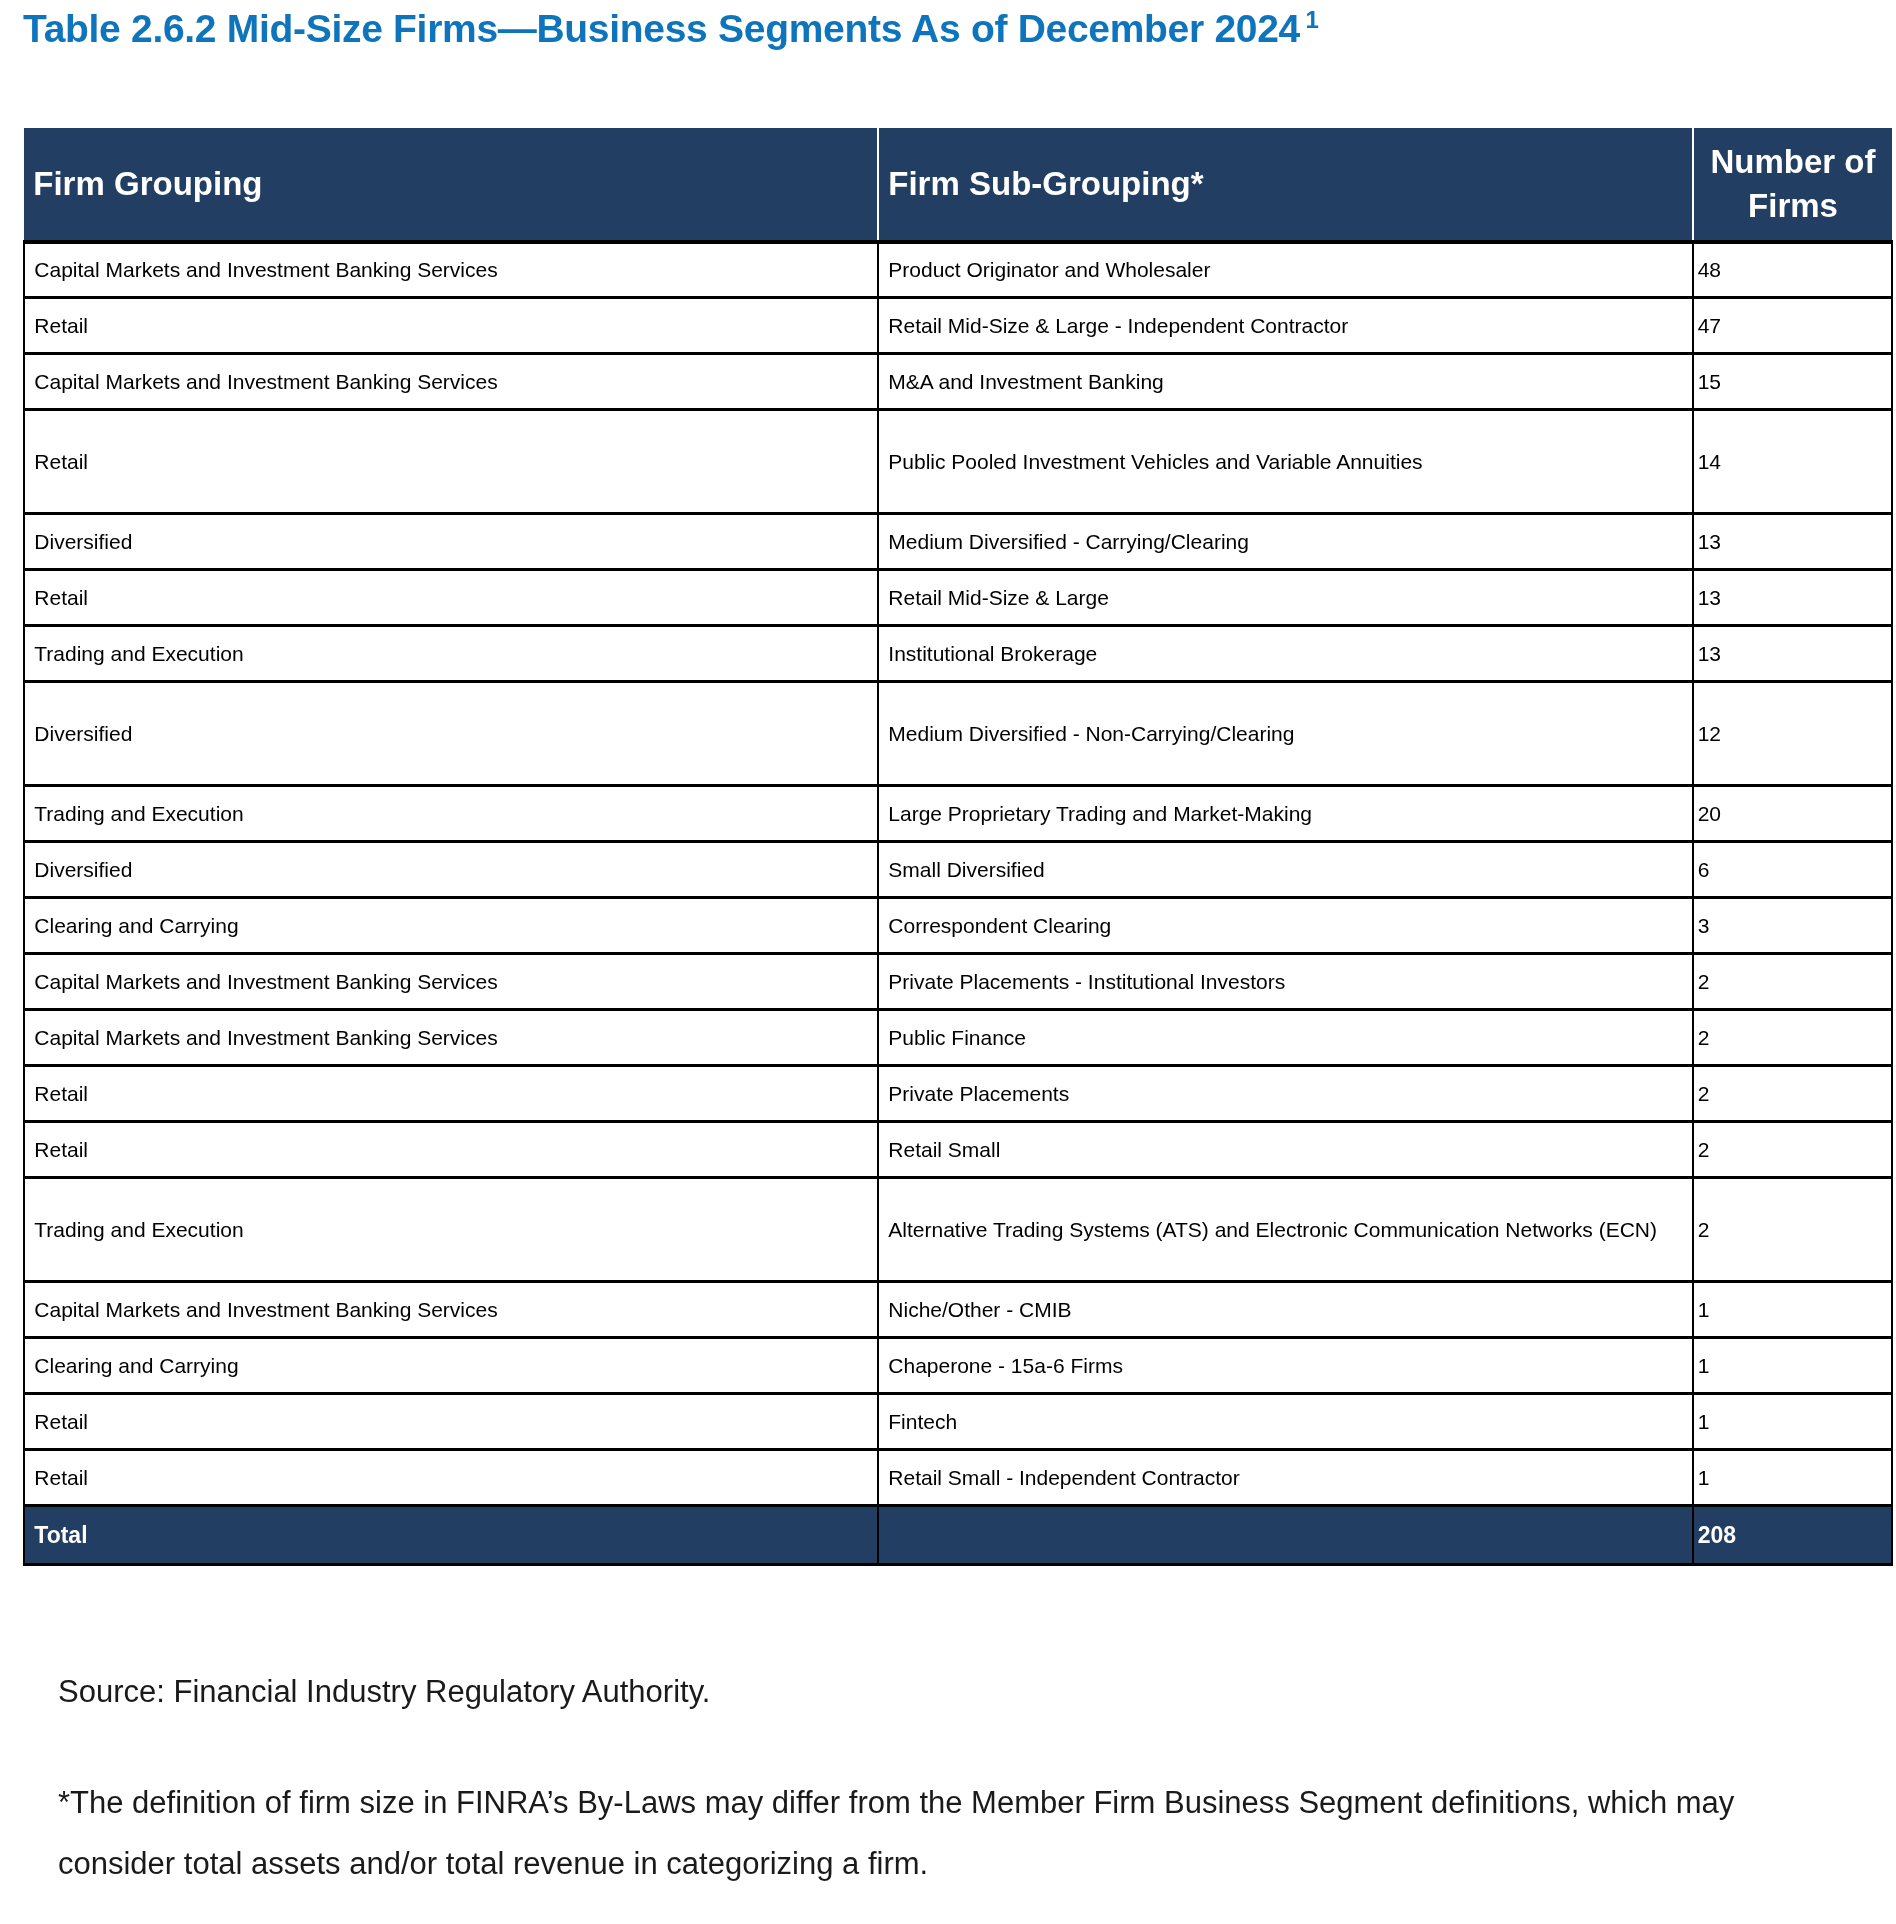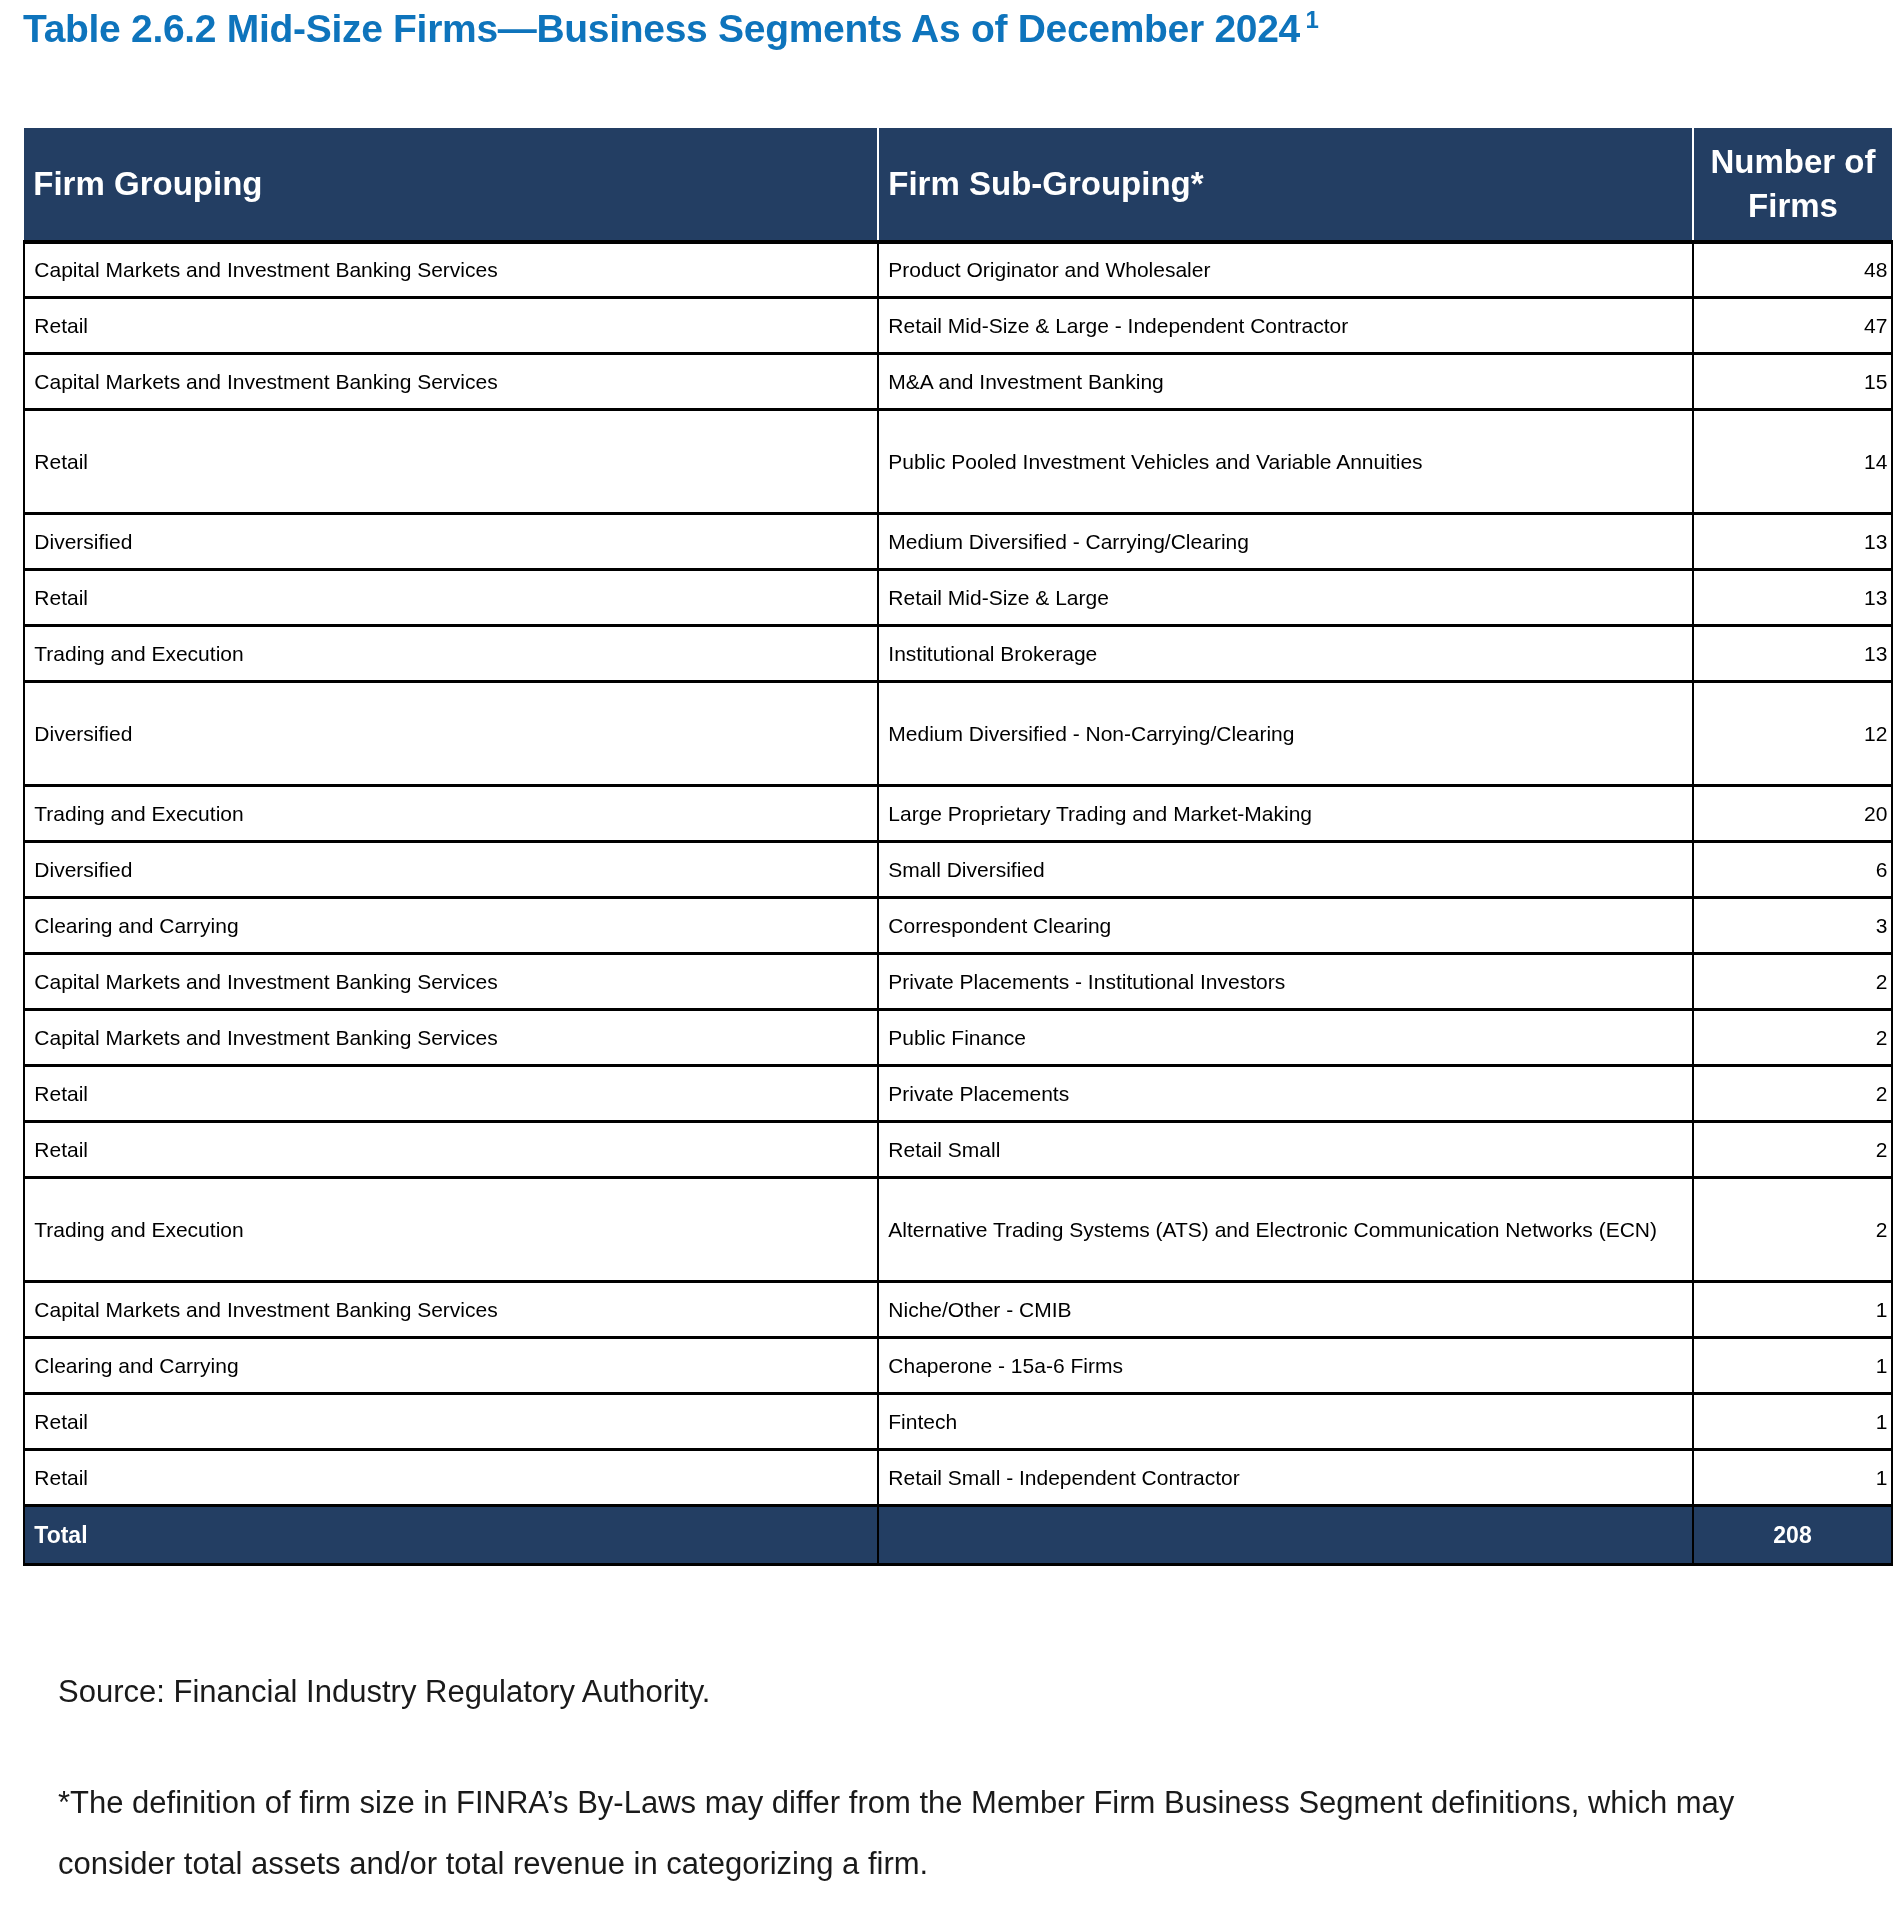--- a/index.html
+++ b/index.html
@@ -71,36 +71,36 @@
     border-right: 2.8px solid #000000;
     border-top: 3.7px solid #000000;
     border-bottom: 3.7px solid #000000;
     background: #ffffff;
     overflow: hidden;
   }
   tbody tr { height: 56px; }
   tbody tr:nth-child(4),
   tbody tr:nth-child(8),
   tbody tr:nth-child(16) { height: 104px; }
-  td.num { text-align: right; padding: 3.7px 3.7px; }
+  td.num { text-align: left; padding: 3.7px 3.7px; }
 
   tfoot td {
     background: #233E63;
     color: #ffffff;
     font-weight: 700;
     font-size: 23px;
     padding: 3.7px 9.3px;
     height: 48px;
     vertical-align: middle;
     border-left: 2.8px solid #000000;
     border-right: 2.8px solid #000000;
     border-top: 3.7px solid #000000;
     border-bottom: 3.7px solid #000000;
   }
-  tfoot td.num { text-align: center; padding: 3.7px 3.7px; }
+  tfoot td.num { text-align: left; padding: 3.7px 3.7px; }
 
   .note {
     font-size: 31px;
     color: #1a1a1a;
     margin: 0 0 0 58px;
     line-height: 1.4;
   }
   .note-source   { margin-top: 104px; }
   .note-asterisk { margin-top: 60px; max-width: 1725px; line-height: 1.95; }
   .note-sizedef  { margin-top: 48px; }

